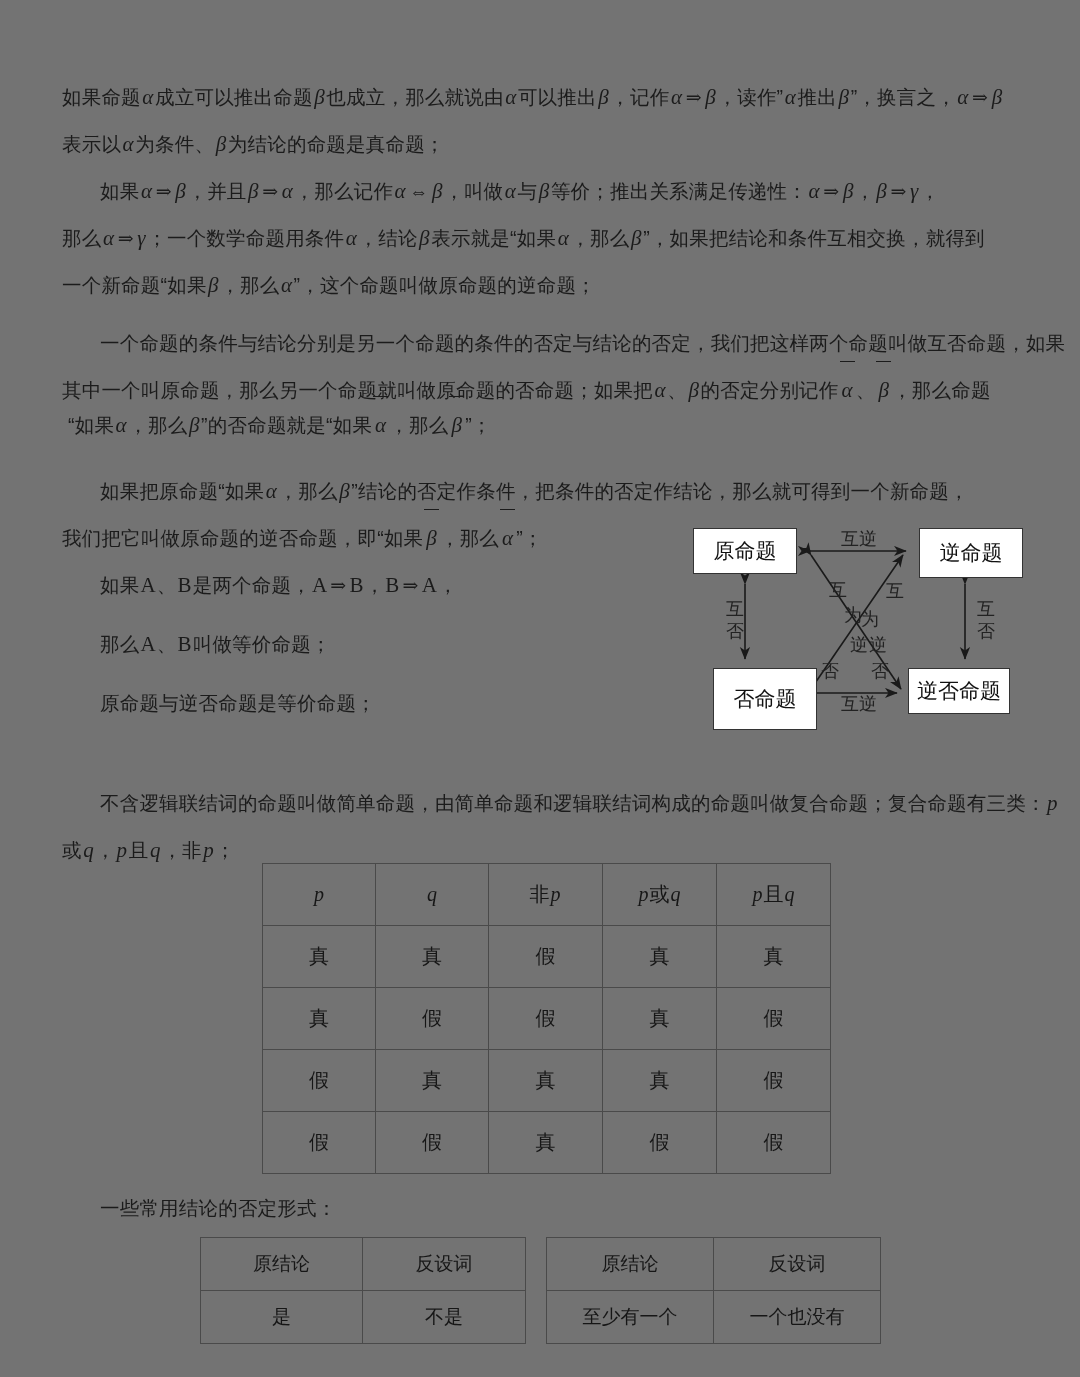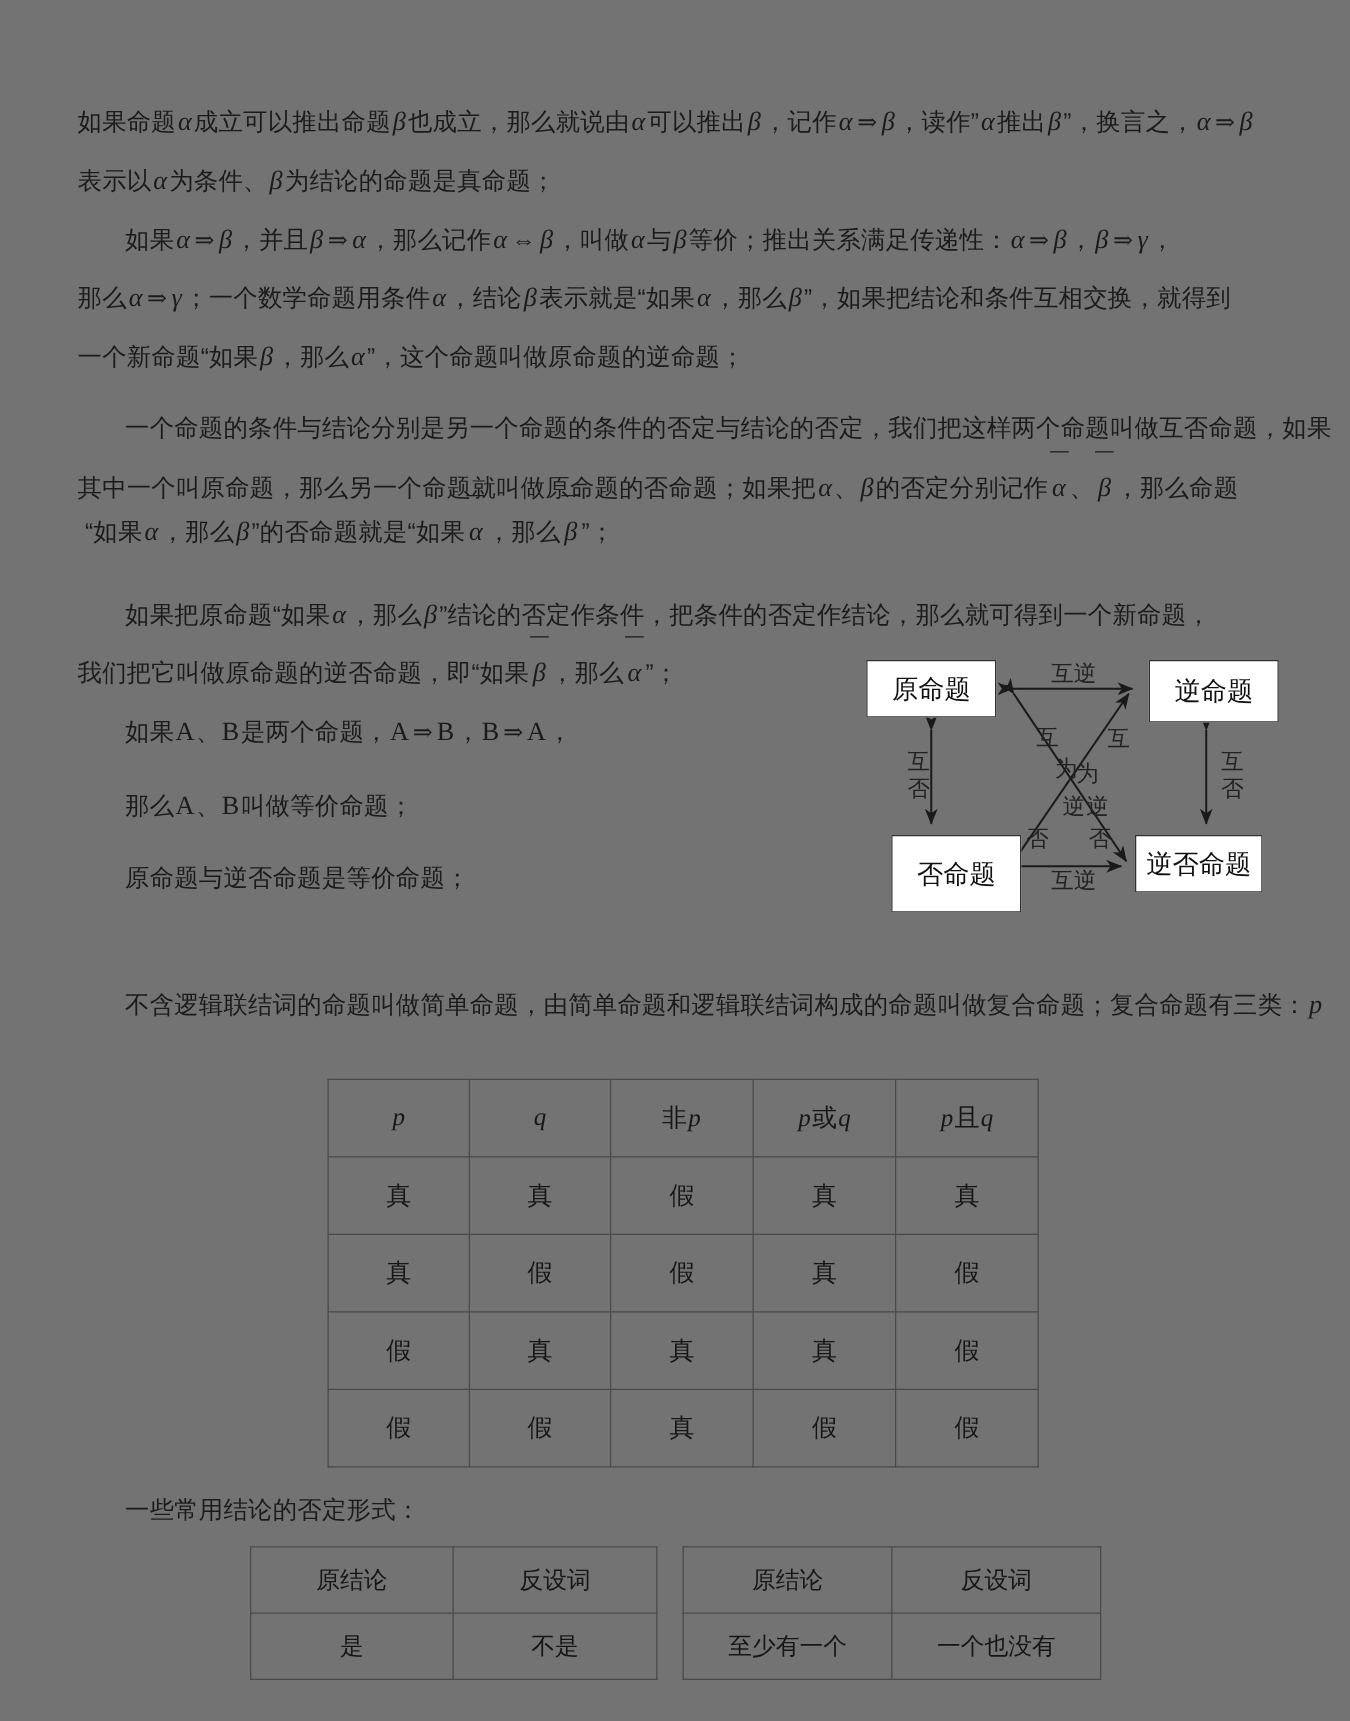--- a/index.html
+++ b/index.html
@@ -239,20 +239,23 @@
     <div class="dlabel vert" style="left:128px; top:136px;">否</div>
     <div class="dlabel vert" style="left:176px; top:110px;">逆</div>
     <div class="dlabel vert" style="left:168px; top:84px;">为</div>
     <div class="dlabel vert" style="left:193px; top:56px;">互</div>
   </div>
 
   <div class="para" style="left:100px; top:780px;">
     <span>不含逻辑联结词的命题叫做简单命题，由简单命题和逻辑联结词构成的命题叫做复合命题；复合命题有三类：</span><span class="mi">p</span>
   </div>
 
+  <div class="para" style="left:62px; top:827px;">
+    <span>或</span><span class="mi">q</span><span>，</span><span class="mi">p</span><span>且</span><span class="mi">q</span><span>，非</span><span class="mi">p</span><span>；</span>
+  </div>
 
   <table class="grid" id="truth-table">
     <colgroup>
       <col style="width:113px">
         <col style="width:113px">
         <col style="width:114px">
         <col style="width:114px">
         <col style="width:114px">
     </colgroup>
     <tbody>

